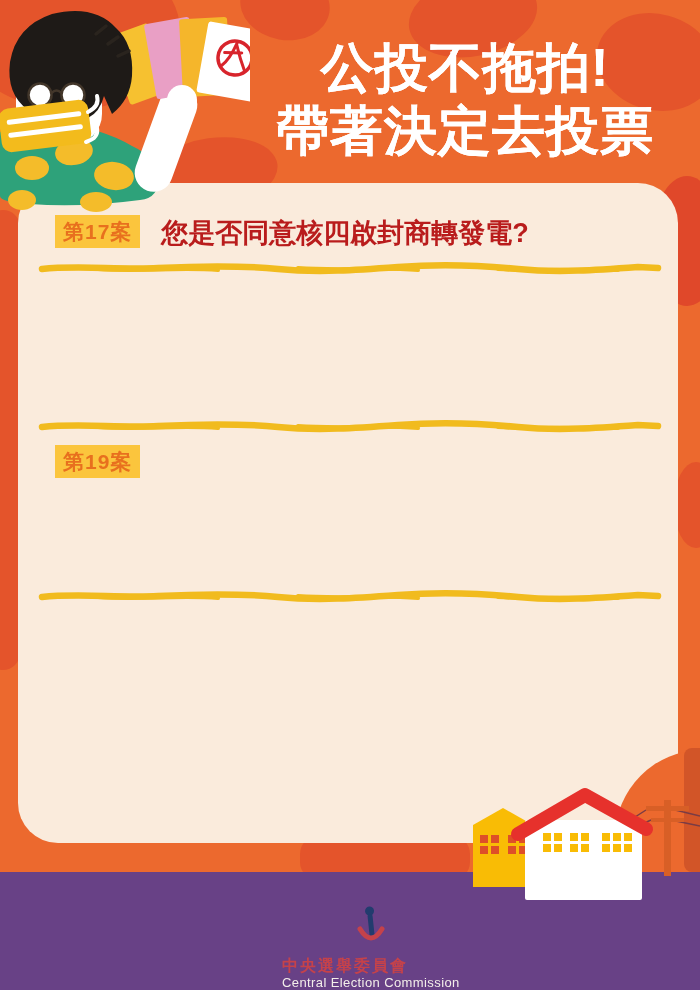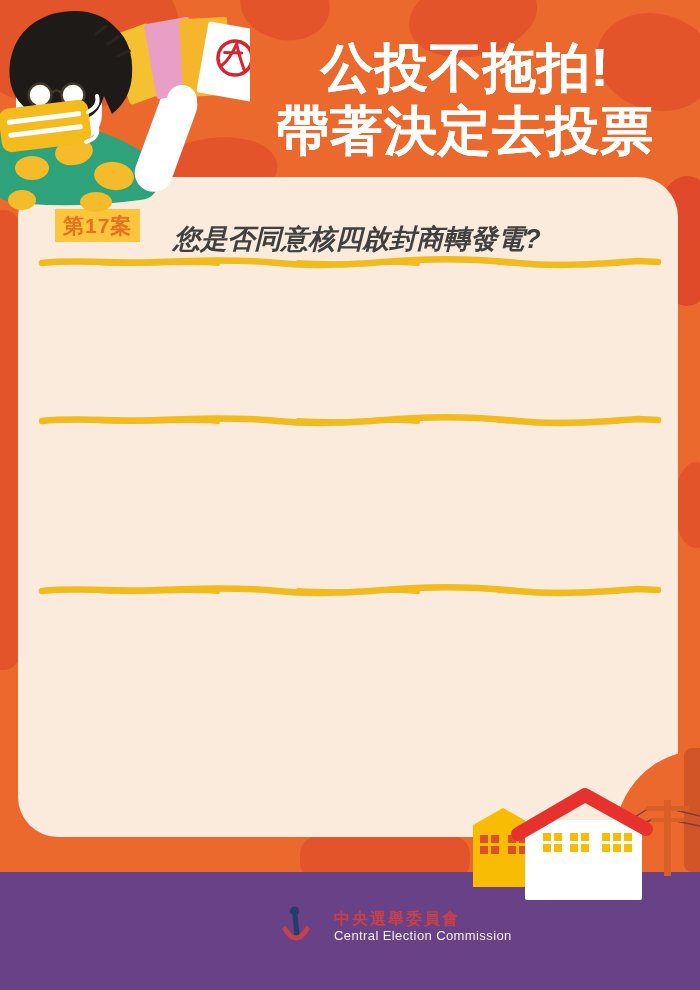--- a/index.html
+++ b/index.html
@@ -13,46 +13,46 @@
   .blob.strip{border-radius:18px;}
   
   .title{
     position:absolute; left:235px; top:36px; width:460px; z-index:15;
     text-align:center; color:#FFFFFF; font-weight:900;
     font-size:53px; line-height:63px; letter-spacing:1px;
     text-shadow:0 0 0 #fff;
   }
   
   .card{
-    position:absolute; left:18px; top:177px; width:660px; height:660px;
+    position:absolute; left:18px; top:183px; width:660px; height:660px;
     background:#FAEBDC; border-radius:40px; z-index:10;
   }
   .item{position:absolute; left:37px; display:flex; align-items:flex-start;}
   .badge{
     flex:0 0 auto; margin-top:4px; margin-right:17px;
     background:#FBC53D; color:#E8701E;
     font-size:21px; font-weight:900; line-height:1.2;
     padding:4px 8px; letter-spacing:1px;
   }
   .question{
-    color:#404040; font-weight:900; font-size:27px; line-height:37px;
-    letter-spacing:0px; white-space:pre-line; width:525px; margin:16px;font-style:italic;
+    color:#b91c1c; font-weight:900; font-size:27px; line-height:37px;
+    letter-spacing:0px; white-space:pre-line; width:525px; margin:4px;
   }
   .divider{position:absolute; left:20px; width:625px; height:14px;}
   
   .sun-circle{position:absolute; left:615px; top:750px; width:175px; height:175px;
     border-radius:50%; background:#EC692E; z-index:20;}
   .edge-strip{position:absolute; left:684px; top:748px; width:16px; height:124px;
     background:#D25528; z-index:25; border-radius:8px 0 0 8px;}
   .footer-band{position:absolute; left:0; top:872px; width:700px; height:118px;
     background:#684186; z-index:30;}
   .scene{position:absolute; left:430px; top:762px; z-index:40;}
   .illustration{position:absolute; left:0; top:0; z-index:15;}
   .cec-logo{position:absolute; left:282px; top:902px; z-index:50;
-    display:flex; align-items:center; gap:24px;}
+    display:flex; align-items:center; gap:8px;flex-direction:column;}
   .cec-text{display:flex; flex-direction:column;}
   .cec-zh{color:#C5424A; font-size:16px; font-weight:900; letter-spacing:2px; line-height:20px;}
   .cec-en{color:#F4EFEA; font-size:13px; letter-spacing:0.4px; line-height:13px;}
 </style>
 </head>
 <body>
 
 <div class="poster">
 
   <div class="blob" style="left:-40px;top:-50px;width:220px;height:160px;"></div>
@@ -133,20 +133,21 @@
       <path d="M60 8 C 100 11 140 6 180 9 M260 7 C 300 10 340 6 380 9 M460 8 C 500 11 540 7 580 9" fill="none" stroke="#F1BB1E" stroke-width="4" stroke-linecap="round"></path>
     </svg>
 
 
     <svg class="divider" style="top:236px;" viewBox="0 0 625 14">
       <path d="M4 8 C 40 4 80 9 120 7 S 200 4 240 8 S 320 9 360 6 S 440 4 480 8 S 560 9 600 6 L 620 7" fill="none" stroke="#F1BB1E" stroke-width="6.5" stroke-linecap="round"></path>
       <path d="M60 8 C 100 11 140 6 180 9 M260 7 C 300 10 340 6 380 9 M460 8 C 500 11 540 7 580 9" fill="none" stroke="#F1BB1E" stroke-width="4" stroke-linecap="round"></path>
     </svg>
 
     <div class="item" style="top:258px;">
+      <span class="badge">第19案</span>
     </div>
 
     <svg class="divider" style="top:406px;" viewBox="0 0 625 14">
       <path d="M4 8 C 40 4 80 9 120 7 S 200 4 240 8 S 320 9 360 6 S 440 4 480 8 S 560 9 600 6 L 620 7" fill="none" stroke="#F1BB1E" stroke-width="6.5" stroke-linecap="round"></path>
       <path d="M60 8 C 100 11 140 6 180 9 M260 7 C 300 10 340 6 380 9 M460 8 C 500 11 540 7 580 9" fill="none" stroke="#F1BB1E" stroke-width="4" stroke-linecap="round"></path>
     </svg>
 
     <div class="item" style="top:435px;">
     </div>
 

